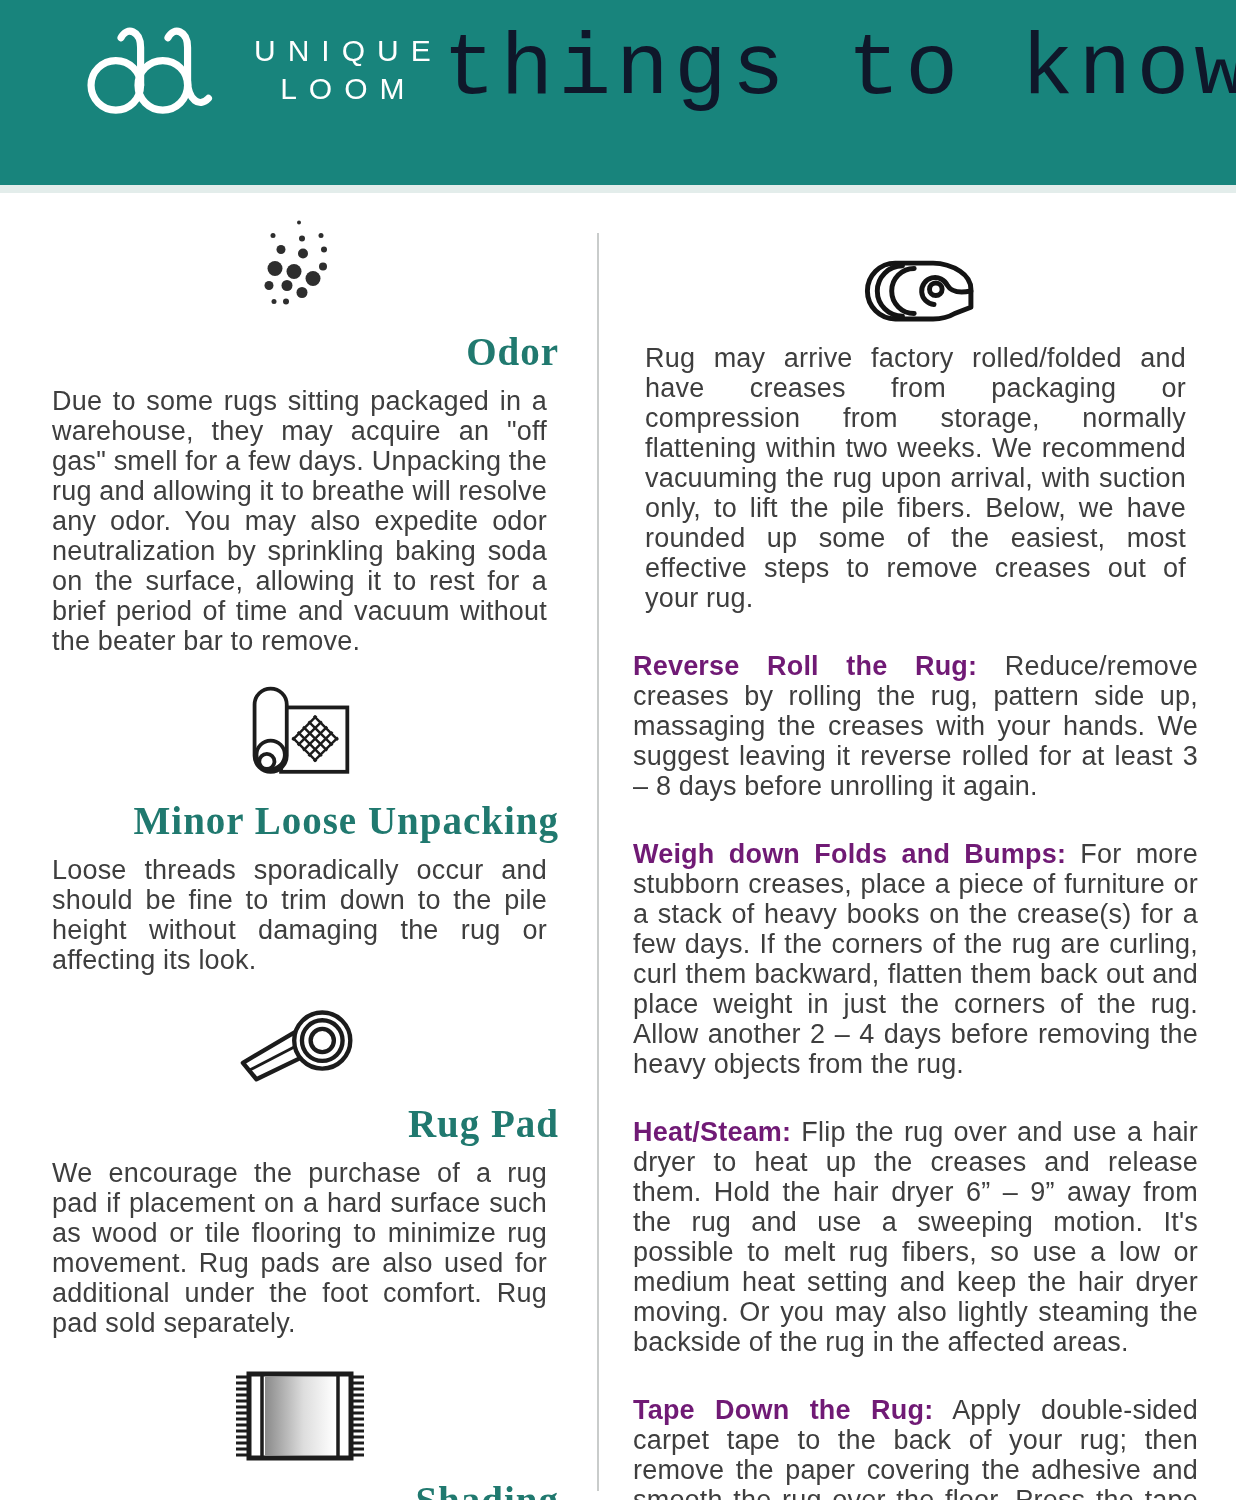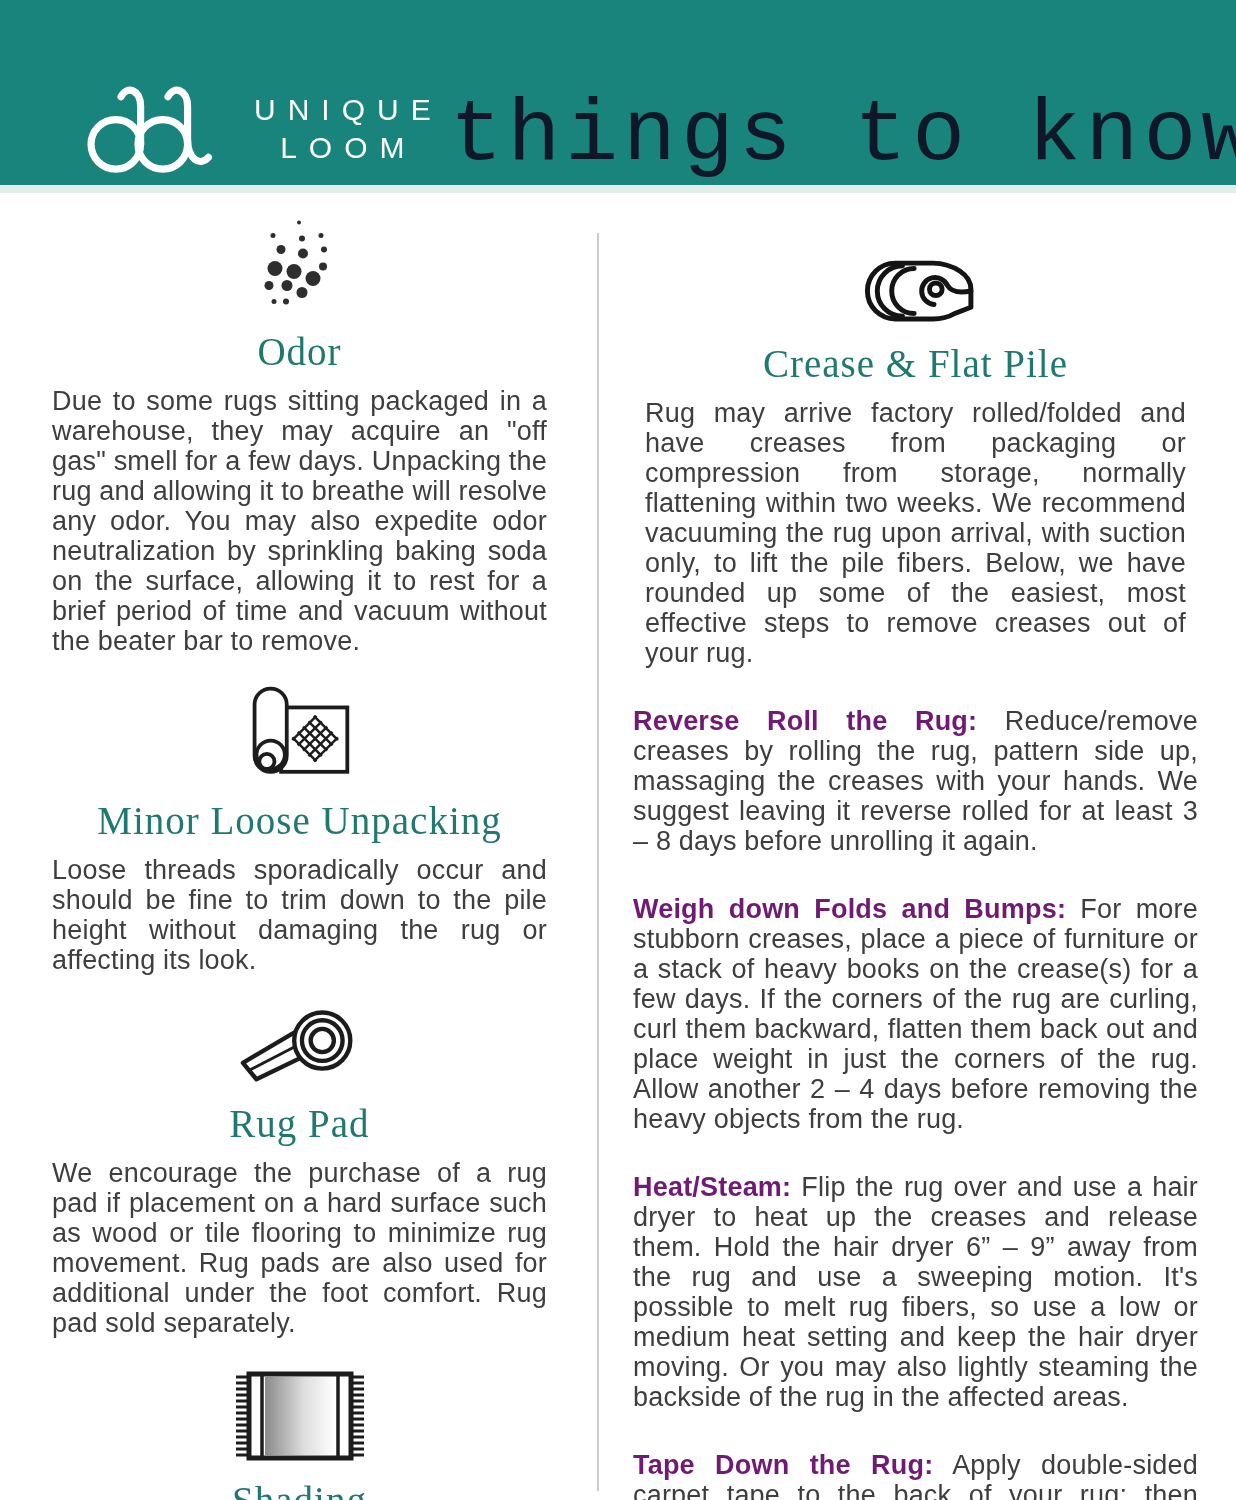--- a/index.html
+++ b/index.html
@@ -3,22 +3,22 @@
 <meta charset="utf-8">
 <style>
   html,body { margin:0; padding:0; }
   .page {
     width:1236px; height:1500px; background:#ffffff; overflow:hidden;
     font-family:"Liberation Sans", sans-serif; position:relative;
   }
 
   
   .header {
-    height:185px; background:#18847C; display:flex; align-items:flex-end;
-    padding:14px 70px 0 78px; box-sizing:border-box;gap:7px;
+    height:185px; background:#18847C; display:flex; align-items:flex-start;
+    padding:14px 70px 0 78px; box-sizing:border-box;
   }
   .header-strip { height:8px; background:#e3edeb; }
   .logo-wrap { display:flex; align-items:center; gap:26px; }
   .logo-svg { display:block; }
   .brand-text {
     color:#ffffff; text-align:center; letter-spacing:12px;
     font-size:30px; line-height:38px; font-weight:400;
   }
   .page-title {
     margin-left:auto; color:#0f172a;
@@ -34,22 +34,22 @@
   }
   .col { box-sizing:border-box; }
   .col-left  { width:597px; padding:22px 38px 0 40px; }
   .col-right { flex:1;      padding:22px 38px 0 36px; }
 
   .section { text-align:center; }
   .icon-row { text-align:center; }
   .icon-row svg { display:inline-block; }
 
   h2.sec-heading {
-    font-family:"Liberation Serif", serif; font-weight:400;
-    color:#20796F; font-size:39px; margin:10px 0 6px 0; letter-spacing:1px;
+    font-family:"Liberation Serif", serif; font-weight:700;
+    color:#20796F; font-size:39px; margin:10px 0 6px 0; letter-spacing:1px;text-align:right;
   }
   p.sec-body {
     text-align:justify; margin:12px; color:#3E3E3E;
     font-size:27px; line-height:30px; letter-spacing:0.2px;
   }
   p.tip { margin:38px 0 0 0; }
   p.tip strong { color:#701a75; font-weight:bold; }
 
   .mt-sec2 { margin-top:26px; }
   .mt-sec3 { margin-top:22px; }
@@ -178,21 +178,20 @@
           <svg width="130" height="72" viewBox="0 0 138 80">
             <g fill="none" stroke="#141414" stroke-width="5.5" stroke-linejoin="round" stroke-linecap="round">
               <path d="M88,9 H46 A31,31 0 0 0 46,71 H88 Q102,71 112,65 L130,58 L130,38 Q130,26 118,18 Q104,9 88,9 Z" fill="#ffffff"></path>
               <path d="M54,12 A28,28 0 0 0 54,68"></path>
               <path d="M67,15 A25,25 0 0 0 67,65"></path>
               <path d="M130,40 Q110,44 104,34 A15,15 0 1 0 89,55"></path>
               <circle cx="91" cy="38" r="7"></circle>
             </g>
           </svg>
         </div>
-        <h2 class="sec-heading">Crease &amp; Flat Pile</h2>
         <p class="sec-body">Rug may arrive factory rolled/folded and have creases from packaging or compression from storage, normally flattening within two weeks. We recommend vacuuming the rug upon arrival, with suction only, to lift the pile fibers. Below, we have rounded up some of the easiest, most effective steps to remove creases out of your rug.</p>
 
         <p class="sec-body tip"><strong>Reverse Roll the Rug:</strong><span> Reduce/remove creases by rolling the rug, pattern side up, massaging the creases with your hands. We suggest leaving it reverse rolled for at least 3 – 8 days before unrolling it again.</span></p>
 
         <p class="sec-body tip"><strong>Weigh down Folds and Bumps:</strong><span> For more stubborn creases, place a piece of furniture or a stack of heavy books on the crease(s) for a few days. If the corners of the rug are curling, curl them backward, flatten them back out and place weight in just the corners of the rug. Allow another 2 – 4 days before removing the heavy objects from the rug.</span></p>
 
         <p class="sec-body tip"><strong>Heat/Steam:</strong><span> Flip the rug over and use a hair dryer to heat up the creases and release them. Hold the hair dryer 6” – 9” away from the rug and use a sweeping motion. It's possible to melt rug fibers, so use a low or medium heat setting and keep the hair dryer moving. Or you may also lightly steaming the backside of the rug in the affected areas.</span></p>
 
         <p class="sec-body tip"><strong>Tape Down the Rug:</strong><span> Apply double-sided carpet tape to the back of your rug; then remove the paper covering the adhesive and smooth the rug over the floor. Press the tape down firmly, smoothing it as you go. Carpet tape works on hard floors and on existing wall-to-wall carpet, holding your rug in place. If you have laminate flooring, purchase a less adhesive double-sided tape to prevent the laminate from buckling or otherwise being damaged.</span></p>
       </div>

